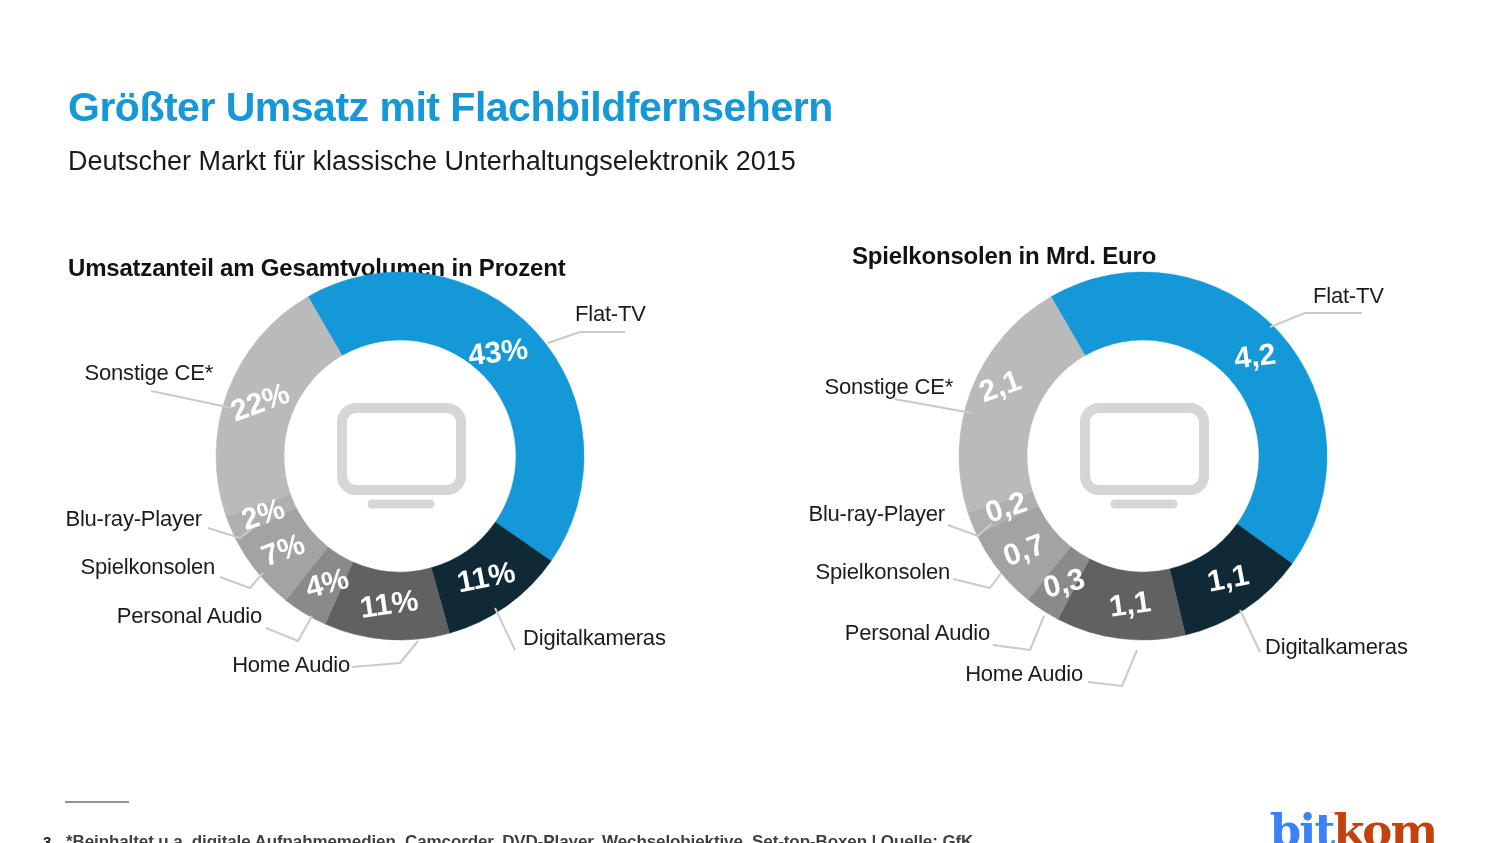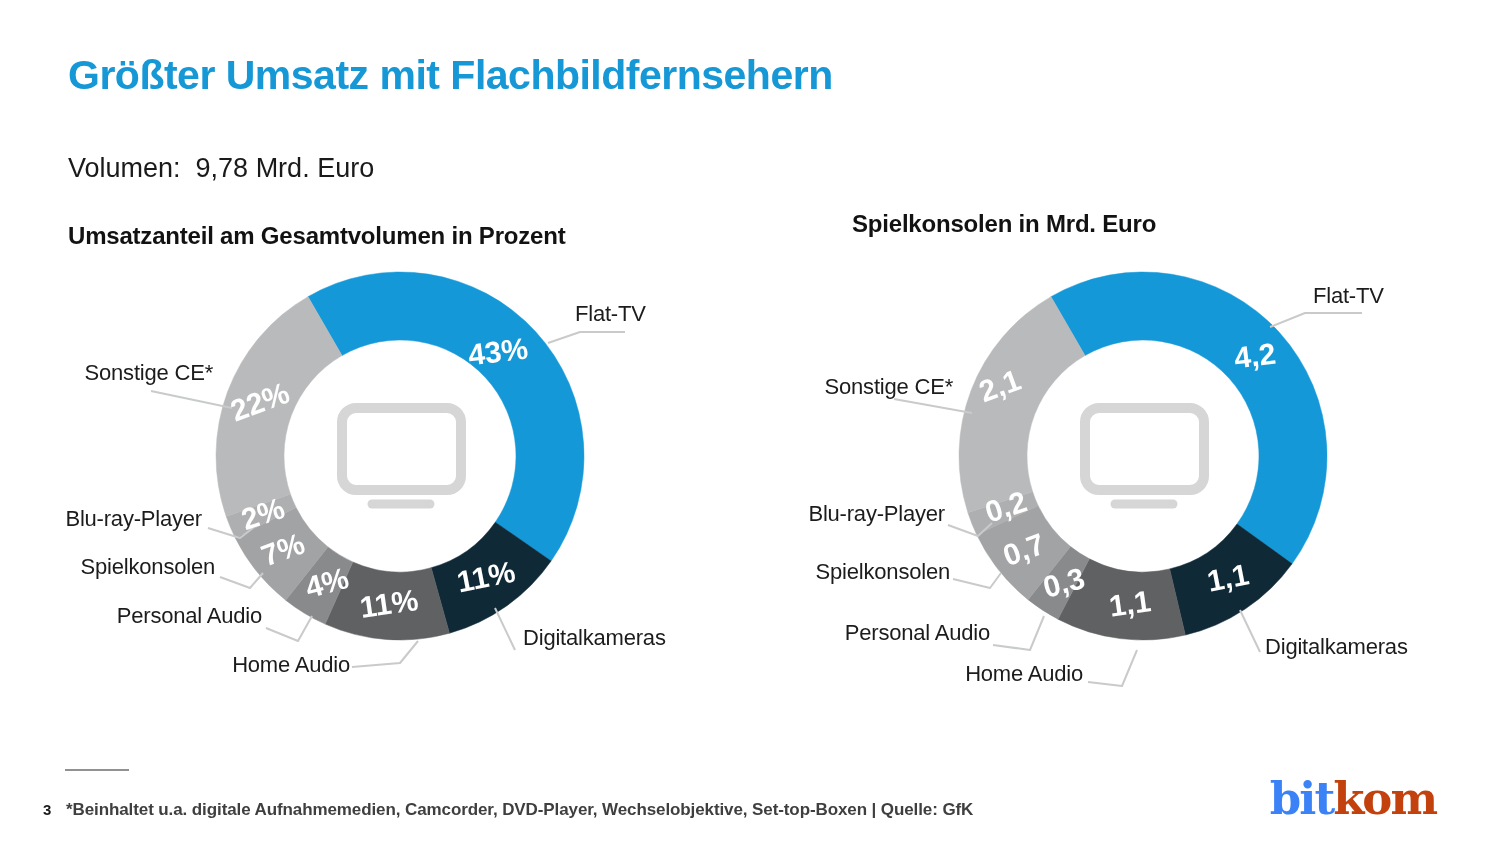--- a/index.html
+++ b/index.html
@@ -1,20 +1,20 @@
 <!DOCTYPE html>
 <html><head>
 <meta charset="utf-8">
 <style>
   html,body{margin:0;padding:0;}
   body{
     width:1500px;height:843px;position:relative;background:#ffffff;overflow:hidden;
     font-family:"Liberation Sans","DejaVu Sans",sans-serif;color:#1a1a1a;
   }
-  .abs{position:absolute;}
+  .abs{position:absolute;margin-top:32px;}
   
   #page-title{left:68px;top:52px;font-size:41px;font-weight:700;color:#1697d6;letter-spacing:-0.5px;}
   #subtitle{left:68px;top:110px;font-size:27px;line-height:39px;color:#1a1a1a;white-space:pre;}
   .chart-heading{font-size:24px;font-weight:700;color:#121212;letter-spacing:-0.2px;}
   #chart-heading-left{left:68px;top:222px;}
   #chart-heading-right{left:852px;top:210px;}
   
   #charts-svg{position:absolute;left:0;top:0;}
   
   .val{
@@ -33,21 +33,21 @@
   
   #logo{right:64px;top:776px;font-family:"DejaVu Serif","Liberation Serif",serif;
         font-weight:700;font-size:45px;letter-spacing:-2px;line-height:1;}
   #logo .bit{color:#3b82f6;}
   #logo .kom{color:#c2410c;}
 </style>
 </head>
 <body>
 
 <div class="abs" id="page-title">Größter Umsatz mit Flachbildfernsehern</div>
-<div class="abs" id="subtitle"><br><span>Volumen:  9,78 Mrd. Euro</span></div>
+<div class="abs" id="subtitle"><span>Deutscher Markt für klassische Unterhaltungselektronik 2015</span><br></div>
 
 <div class="abs chart-heading" id="chart-heading-left">Umsatzanteil am Gesamtvolumen in Prozent</div>
 <div class="abs chart-heading" id="chart-heading-right">Spielkonsolen in Mrd. Euro</div>
 
 <svg id="charts-svg" width="1500" height="843" viewBox="0 0 1500 843">
     <path d="M 308 296.65132570366325 A 184 184 0 0 1 551.0914544806014 561.0112964539355 L 495.25330825950965 522.2027738513941 A 116 116 0 0 0 342 355.5410531610051 Z" fill="#1598d8" stroke="#1598d8" stroke-width="0.5"></path>
     <path d="M 551.0914544806014 561.0112964539355 A 184 184 0 0 1 449.4812469932089 633.2219122907691 L 431.19469919137083 567.7268577485283 A 116 116 0 0 0 495.25330825950965 522.2027738513941 Z" fill="#0f2937" stroke="#0f2937" stroke-width="0.5"></path>
     <path d="M 449.4812469932089 633.2219122907691 A 184 184 0 0 1 325.16045767405285 624.0923642062386 L 352.8185494032072 561.9712730865417 A 116 116 0 0 0 431.19469919137083 567.7268577485283 Z" fill="#5f6163" stroke="#5f6163" stroke-width="0.5"></path>
     <path d="M 325.16045767405285 624.0923642062386 A 184 184 0 0 1 285.7088084287909 600.1995961479545 L 327.946857487716 546.9084410497974 A 116 116 0 0 0 352.8185494032072 561.9712730865417 Z" fill="#898a8c" stroke="#898a8c" stroke-width="0.5"></path>
     <path d="M 285.7088084287909 600.1995961479545 A 184 184 0 0 1 235.18903611594803 537.8128729700267 L 296.0974358122281 507.57768078545155 A 116 116 0 0 0 327.946857487716 546.9084410497974 Z" fill="#a2a3a5" stroke="#a2a3a5" stroke-width="0.5"></path>

